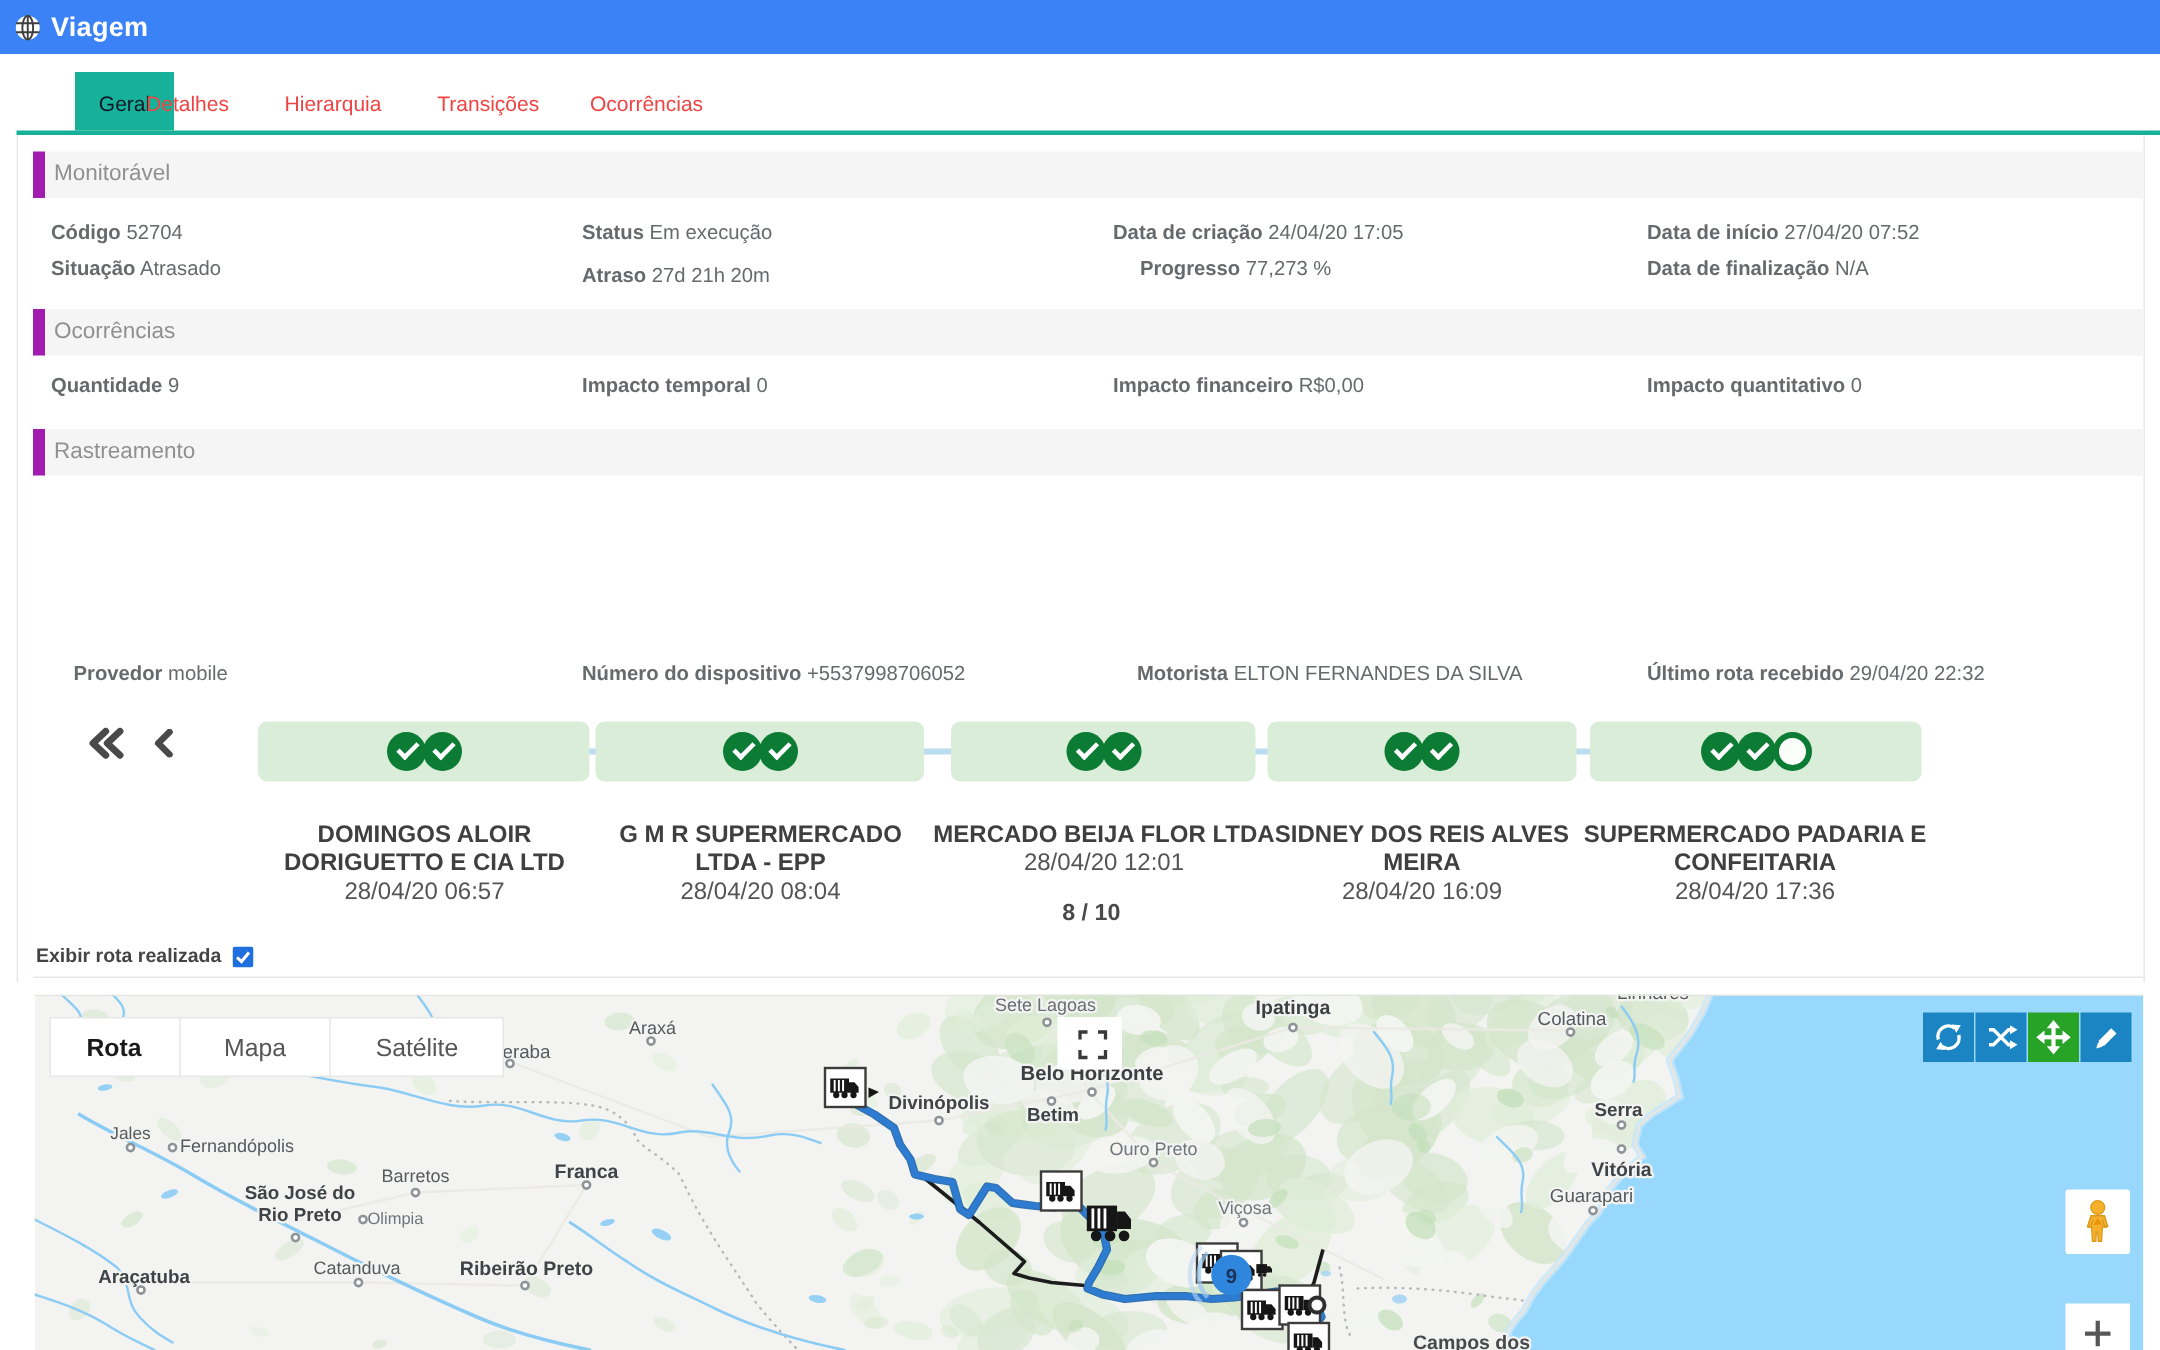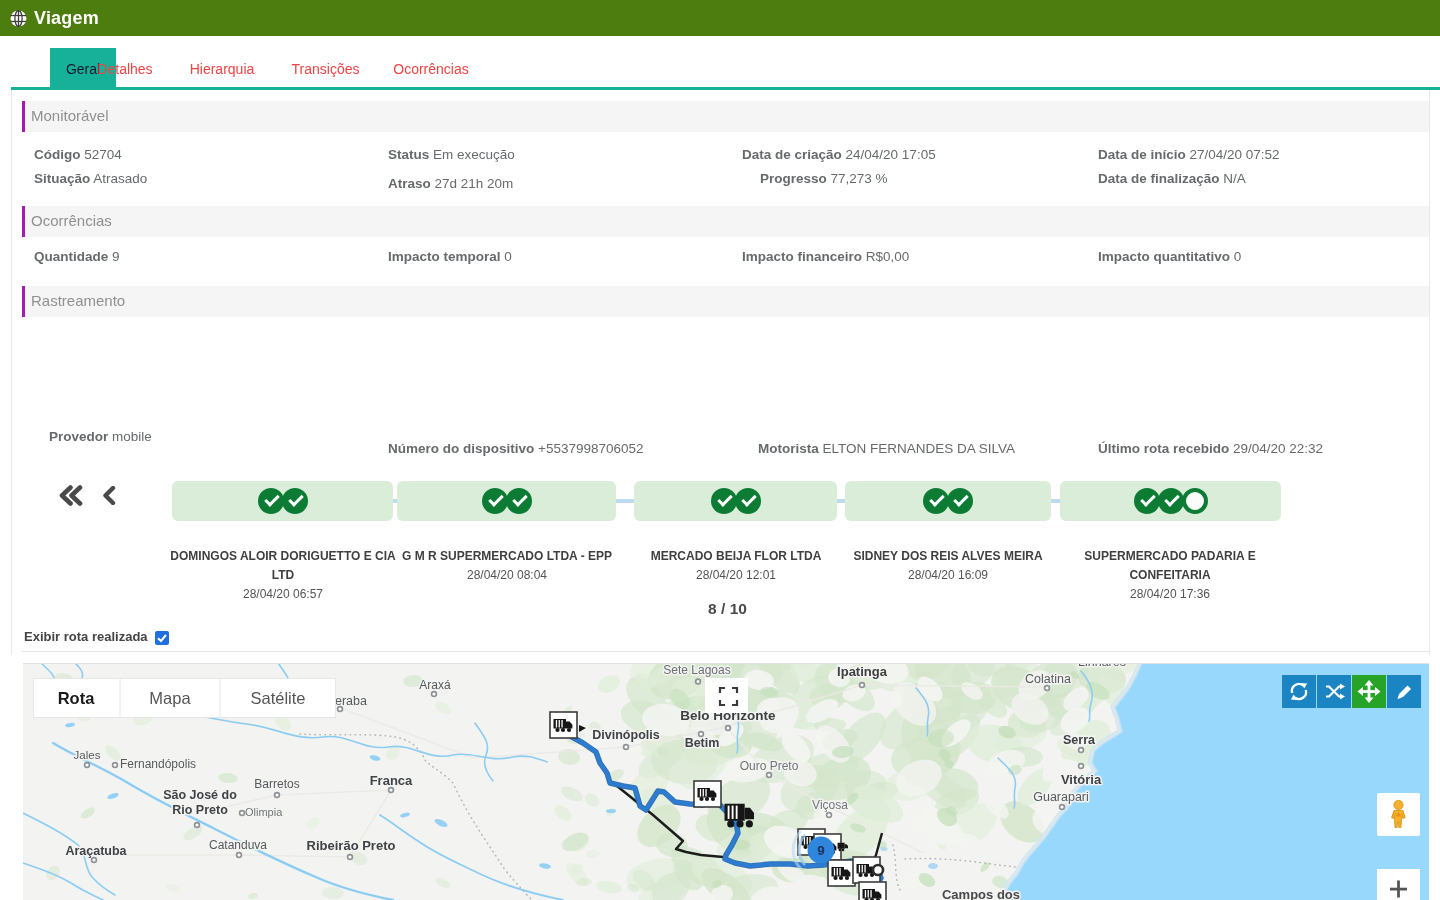--- a/index.html
+++ b/index.html
@@ -1,45 +1,45 @@
 <!DOCTYPE html>
 <html><head>
 <meta charset="utf-8">
 <style>
   * { margin:0; padding:0; box-sizing:border-box; }
   html,body { width:1440px; height:900px; background:#fff; overflow:hidden; }
   body { font-family:"Liberation Sans", sans-serif; color:#676a6c; position:relative; }
   .abs { position:absolute; }
 
   
-  #topbar { position:absolute; left:0; top:0; width:1440px; height:36px; background:#4d7c0f; }
+  #topbar { position:absolute; left:0; top:0; width:1440px; height:36px; background:#3b82f6; }
   #topbar .title { position:absolute; left:34px; top:8px; color:#fff; font-size:18px; font-weight:bold; letter-spacing:.2px; }
   #topbar svg { position:absolute; left:10px; top:10px; }
 
   
   #tabline { position:absolute; left:11px; top:87px; width:1429px; height:3px; background:#16b198; }
   .tab { position:absolute; top:48px; height:39px; font-size:14px; line-height:42px; text-align:center; color:#ef4444; }
   .tab.active { background:#16b198; color:#0f172a;margin-left:39px; }
   .panelborder { position:absolute; top:90px; width:1px; height:565px; background:#e7eaec; }
 
   
-  .sech { position:absolute; left:22px; width:1407px; height:31px; background:#f5f5f5; border-left:3px solid #a21caf; color:#909090; font-size:15px; line-height:30px; padding-left:6px; }
+  .sech { position:absolute; left:22px; width:1407px; height:31px; background:#f5f5f5; border-left:8px solid #a21caf; color:#909090; font-size:15px; line-height:30px; padding-left:6px; }
 
   .lbl { font-weight:bold; }
   .frow { position:absolute; font-size:13.5px; color:#676a6c; white-space:nowrap; }
 
   
   .tlbox { position:absolute; top:481px; height:40px; background:#d9edd9; border-radius:6px; }
   .tlconn { position:absolute; top:499px; height:4px; background:#bcdcf2; }
   .ck { display:inline-block; position:relative; margin:0 -1px; width:26px; height:26px; border-radius:50%; background:#0c7c35; vertical-align:middle; }
   .ck::after { content:""; position:absolute; left:7px; top:7px; width:11px; height:5px; border-left:3px solid #fff; border-bottom:3px solid #fff; transform:rotate(-45deg); }
   .ckrow { position:absolute; top:7px; left:0; right:0; text-align:center; font-size:0; }
   .cko { background:rgba(255,255,255,.85); border:4px solid #0c7c35; width:26px; height:26px; }
   .cko::after { display:none; }
-  .tllabel { position:absolute; top:547px; text-align:center; font-size:12px; line-height:19px; color:#3f3f3f; font-weight:bold; }
+  .tllabel { position:absolute; top:547px; text-align:center; font-size:16px; line-height:19px; color:#3f3f3f; font-weight:bold; }
   .tldate { font-weight:normal; color:#545454; }
 </style>
 </head>
 <body>
   <div id="topbar">
     <svg width="17" height="17" viewBox="0 0 16 16">
       <circle cx="8" cy="8" r="7.5" fill="#fff"></circle>
       <g stroke="#3e3e3e" stroke-width="1.2" fill="none">
         <ellipse cx="8" cy="8" rx="3.4" ry="7.5"></ellipse>
         <line x1="8" y1="0.5" x2="8" y2="15.5"></line>
@@ -69,21 +69,21 @@
   <div class="frow" style="left:760px; top:171px;"><span class="lbl">Progresso</span> 77,273 %</div>
   <div class="frow" style="left:1098px; top:171px;text-align:center;"><span class="lbl">Data de finalização</span> N/A</div>
 
   <div class="sech" style="top:206px;">Ocorrências</div>
   <div class="frow" style="left:34px; top:249px;"><span class="lbl">Quantidade</span> 9</div>
   <div class="frow" style="left:388px; top:249px;"><span class="lbl">Impacto temporal</span> 0</div>
   <div class="frow" style="left:742px; top:249px;"><span class="lbl">Impacto financeiro</span> R$0,00</div>
   <div class="frow" style="left:1098px; top:249px;"><span class="lbl">Impacto quantitativo</span> 0</div>
 
   <div class="sech" style="top:286px;">Rastreamento</div>
-  <div class="frow" style="left:49px; top:429px;"><span class="lbl">Provedor</span> mobile</div>
+  <div class="frow" style="left:49px; top:441px;"><span class="lbl">Provedor</span> mobile</div>
   <div class="frow" style="left:388px; top:441px;"><span class="lbl">Número do dispositivo</span> +5537998706052</div>
   <div class="frow" style="left:758px; top:441px;"><span class="lbl">Motorista</span> ELTON FERNANDES DA SILVA</div>
   <div class="frow" style="left:1098px; top:441px;"><span class="lbl">Último rota recebido</span> 29/04/20 22:32</div>
 
   <svg class="abs" style="left:59px; top:485px;" width="24" height="21" viewBox="0 0 24 21">
     <g stroke="#4a4a4a" stroke-width="4.6" fill="none" stroke-linecap="round" stroke-linejoin="round">
       <path d="M11.5,2.5 L3,10.5 L11.5,18.5"></path>
       <path d="M21,2.5 L12.5,10.5 L21,18.5"></path>
     </g>
   </svg>

